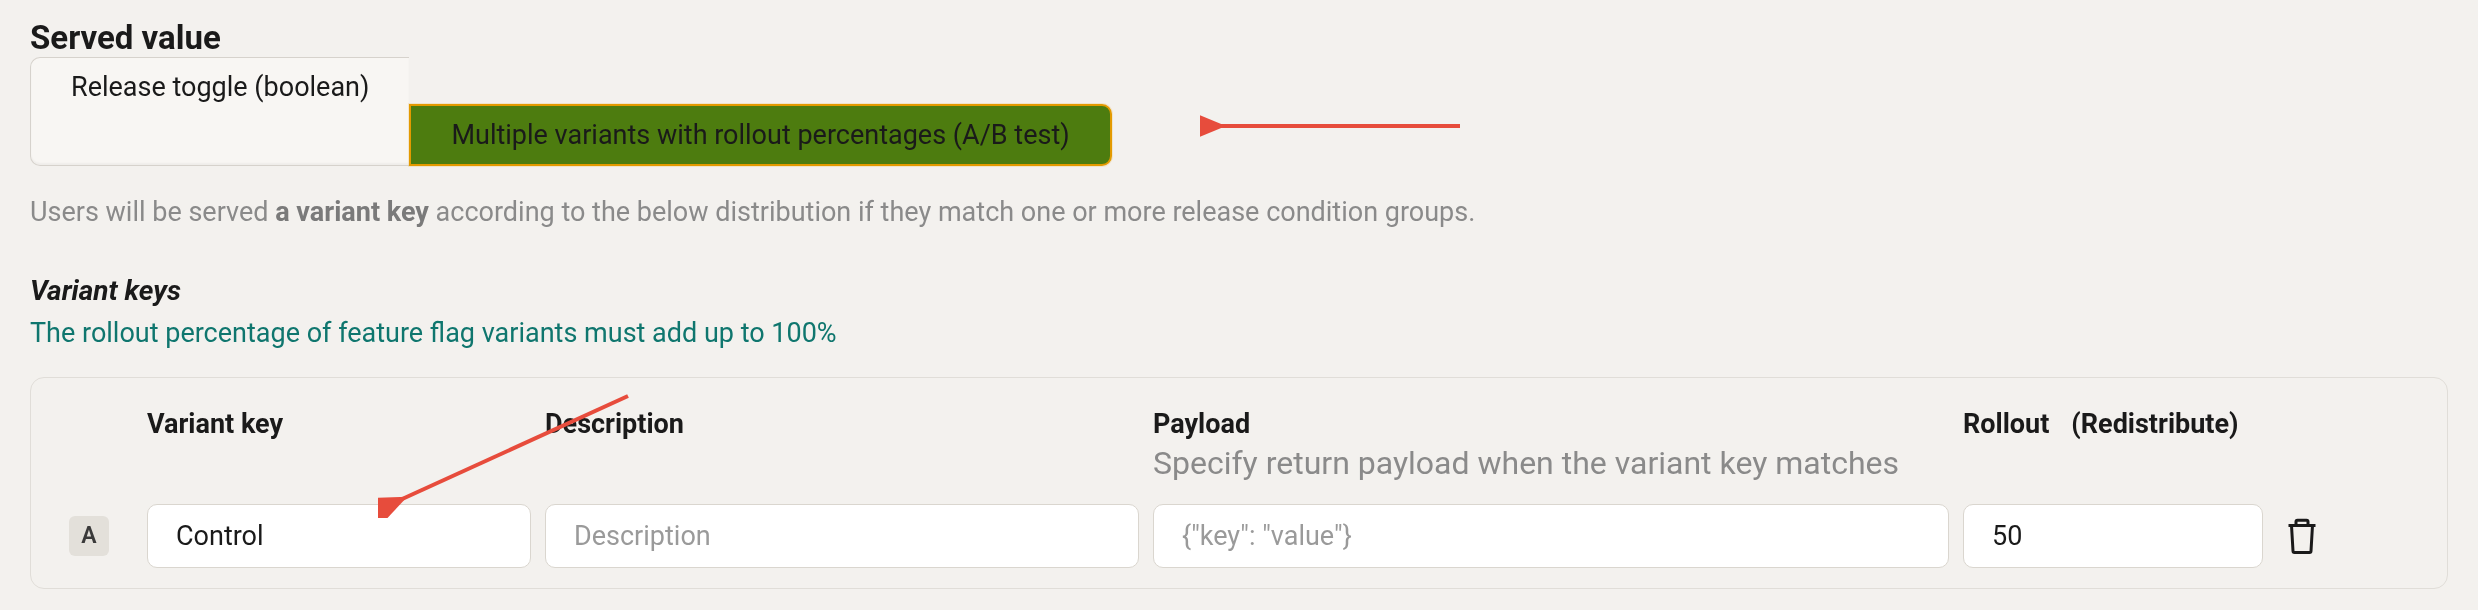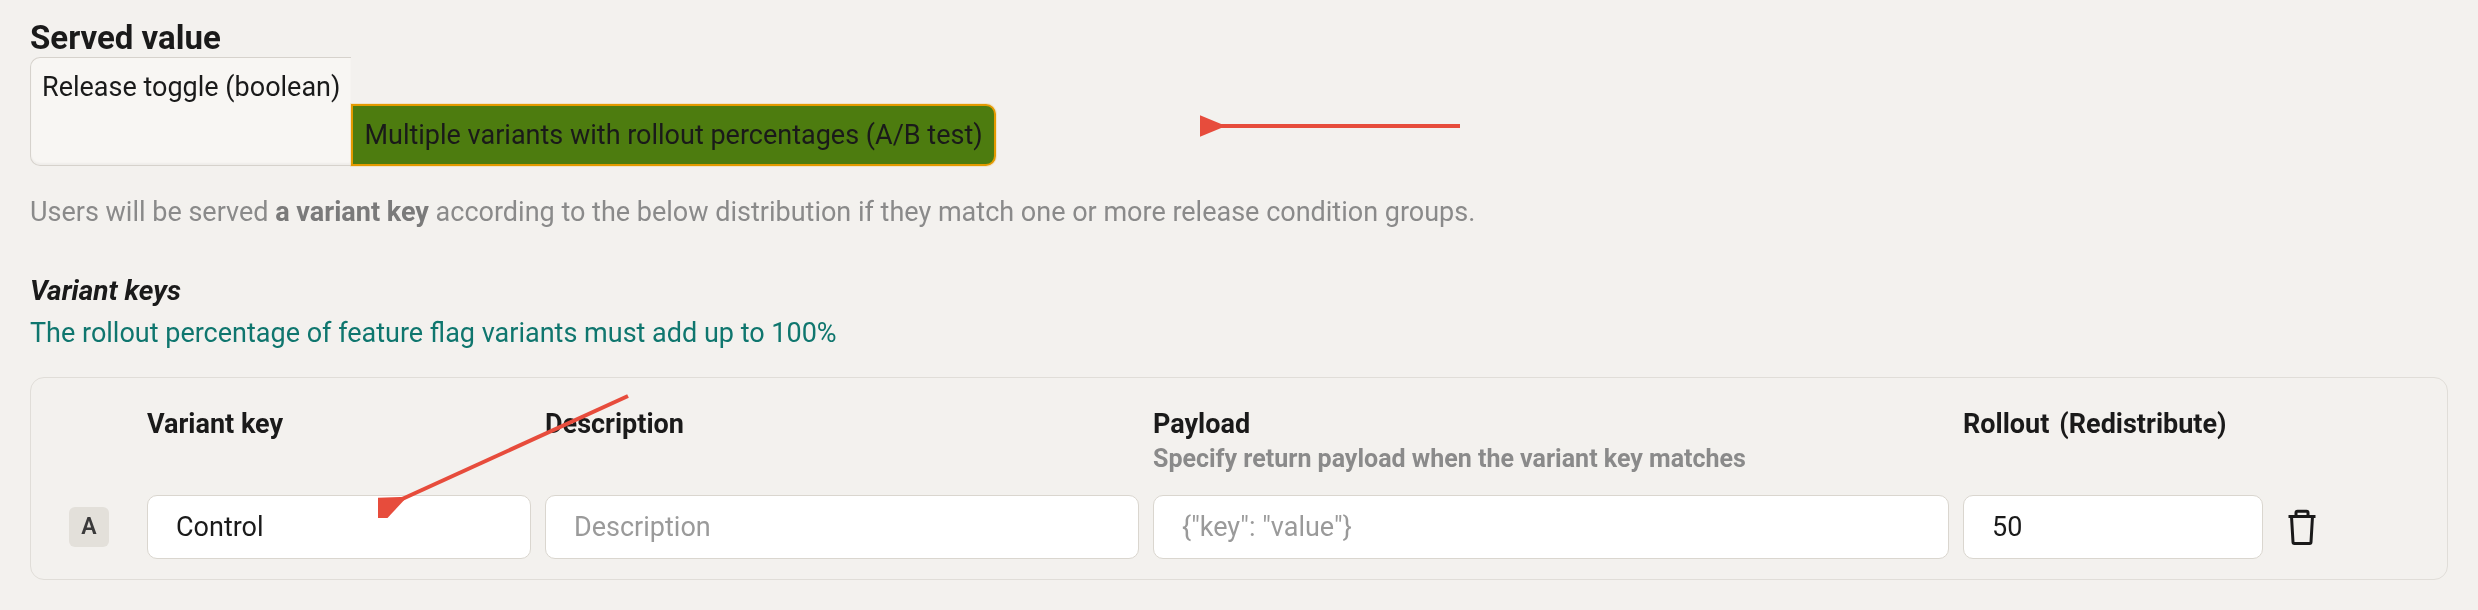--- a/index.html
+++ b/index.html
@@ -17,21 +17,21 @@
     .section-title {
       font-weight: 700;
       font-size: 33px;
     }
     .toggle-group {
       display: inline-flex;
       border-radius: 10px;
       margin-bottom: 28px;
     }
     .toggle-option {
-      padding: 13px 11px;
+      padding: 13px 40px;
       font-size: 27px;
       background: #fdfcfa;
       border: 1.5px solid #d6d2cc;
       cursor: pointer;
       white-space: nowrap;
       color: #1a1a1a;
     }
     .toggle-option.left {
       border-top-left-radius: 10px;
       border-bottom-left-radius: 10px;
@@ -107,29 +107,29 @@
       flex-shrink: 0;
       display: flex;
       align-items: center;
       justify-content: center;
     }
     .col-label {
       font-weight: 700;
       font-size: 27px;
     }
     .col-sublabel {
-      font-size: 25px;
+      font-size: 32px;
       color: #8a8a8a;
-      font-weight: 700;
+      font-weight: 400;
       margin-top: 4px;
     }
     .rollout-header {
       display: flex;
       align-items: baseline;
-      gap: 10px;
+      gap: 22px;
     }
     .redistribute {
       font-weight: 700;
       font-size: 27px;
       color: #1a1a1a;
     }
     .variant-row {
       display: flex;
       align-items: center;
       gap: 0;

